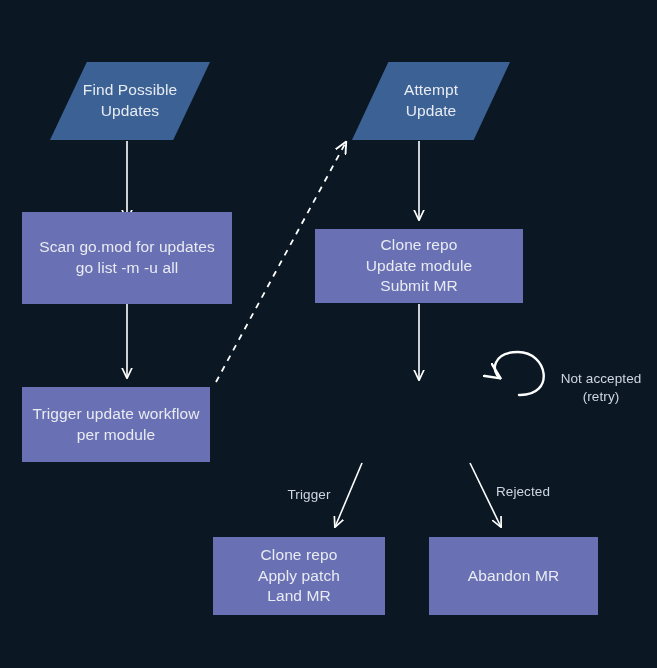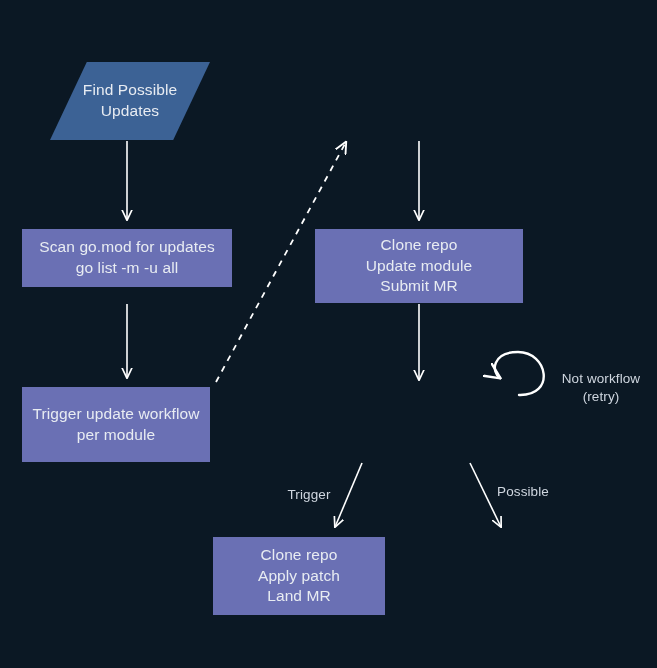--- a/index.html
+++ b/index.html
@@ -103,45 +103,52 @@
     <g>
       <line x1="470" y1="463" x2="501" y2="527" stroke="#ffffff" stroke-width="1.6" marker-end="url(#arrowOpen)"></line>
     </g>
   </svg>
 
   <div class="node node-para" style="left:50px; top:62px; width:160px; height:78px;">
     <span class="label">Find Possible
 Updates</span>
   </div>
 
-  <div class="node node-rect" style="left:22px; top:229px; width:210px; height:58px;">
+  <div class="node node-rect" style="left:22px; top:212px; width:210px; height:92px;">
     <span class="label">Scan go.mod for updates
 go list -m -u all</span>
   </div>
 
   <div class="node node-rect" style="left:22px; top:387px; width:188px; height:75px;">
     <span class="label">Trigger update workflow
 per module</span>
   </div>
 
+  <div class="node node-para" style="left:352px; top:62px; width:158px; height:78px;">
+    <span class="label">Attempt
+Update</span>
+  </div>
 
   <div class="node node-rect" style="left:315px; top:229px; width:208px; height:74px;">
     <span class="label">Clone repo
 Update module
 Submit MR</span>
   </div>
 
 
   <div class="node node-rect" style="left:213px; top:537px; width:172px; height:78px;">
     <span class="label">Clone repo
 Apply patch
 Land MR</span>
   </div>
 
+  <div class="node node-rect" style="left:429px; top:537px; width:169px; height:78px;">
+    <span class="label">Abandon MR</span>
+  </div>
 
-  <div class="edge-label" style="left:551px; top:370px; width:100px;">Not workflow
+  <div class="edge-label" style="left:551px; top:370px; width:100px;">Not accepted
 (retry)</div>
 
   <div class="edge-label" style="left:272px; top:486px; width:74px;">Trigger</div>
 
-  <div class="edge-label" style="left:490px; top:483px; width:66px;">Possible</div>
+  <div class="edge-label" style="left:490px; top:483px; width:66px;">Rejected</div>
 
 </div>
 
 </body></html>

